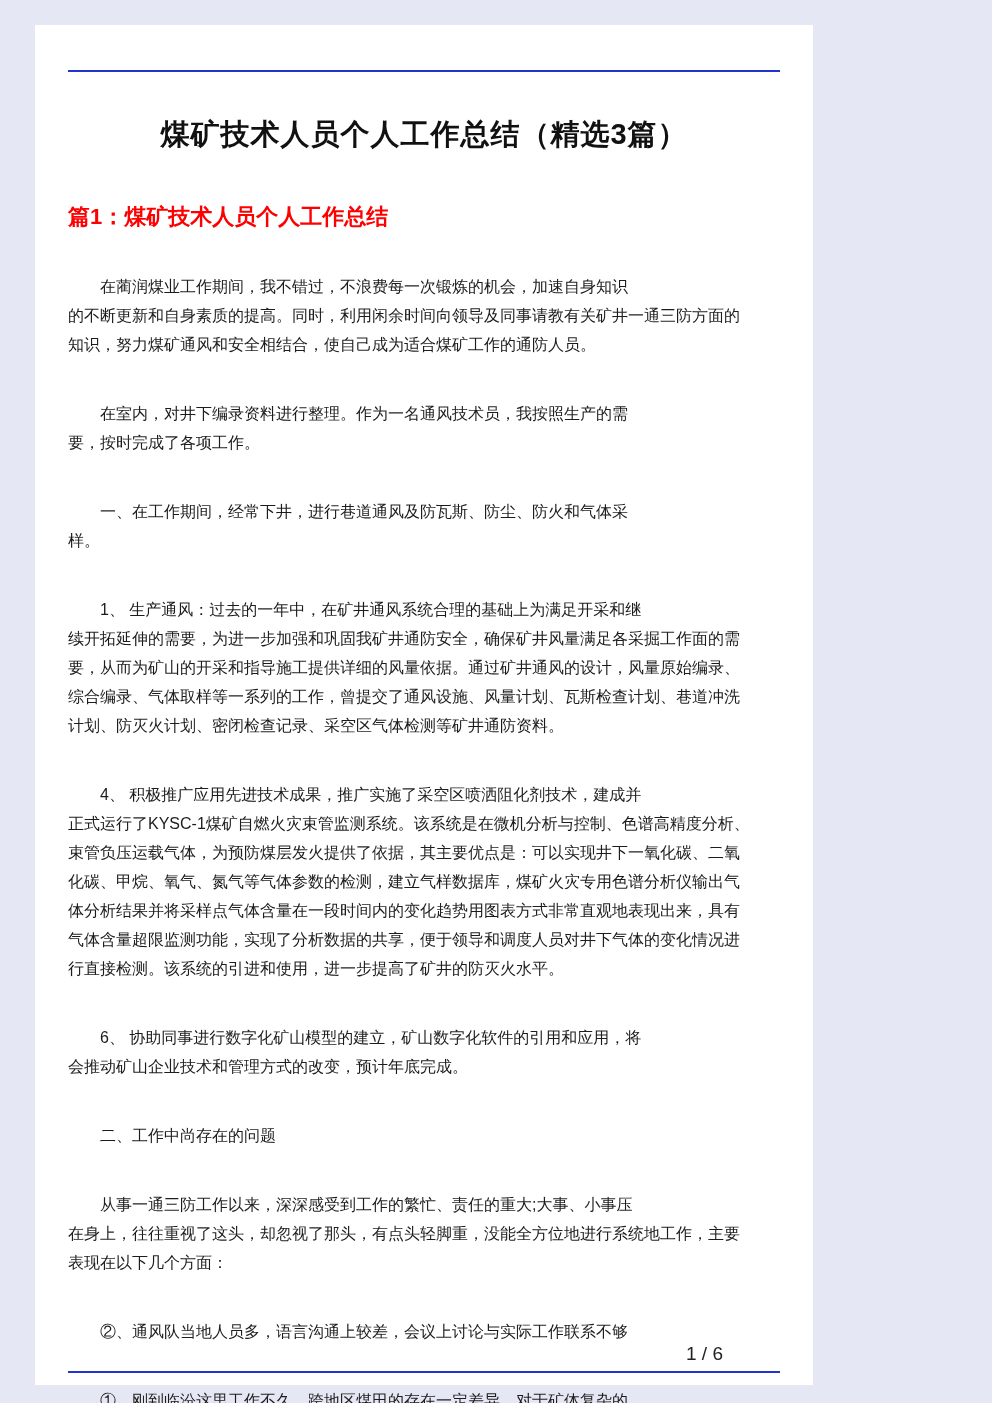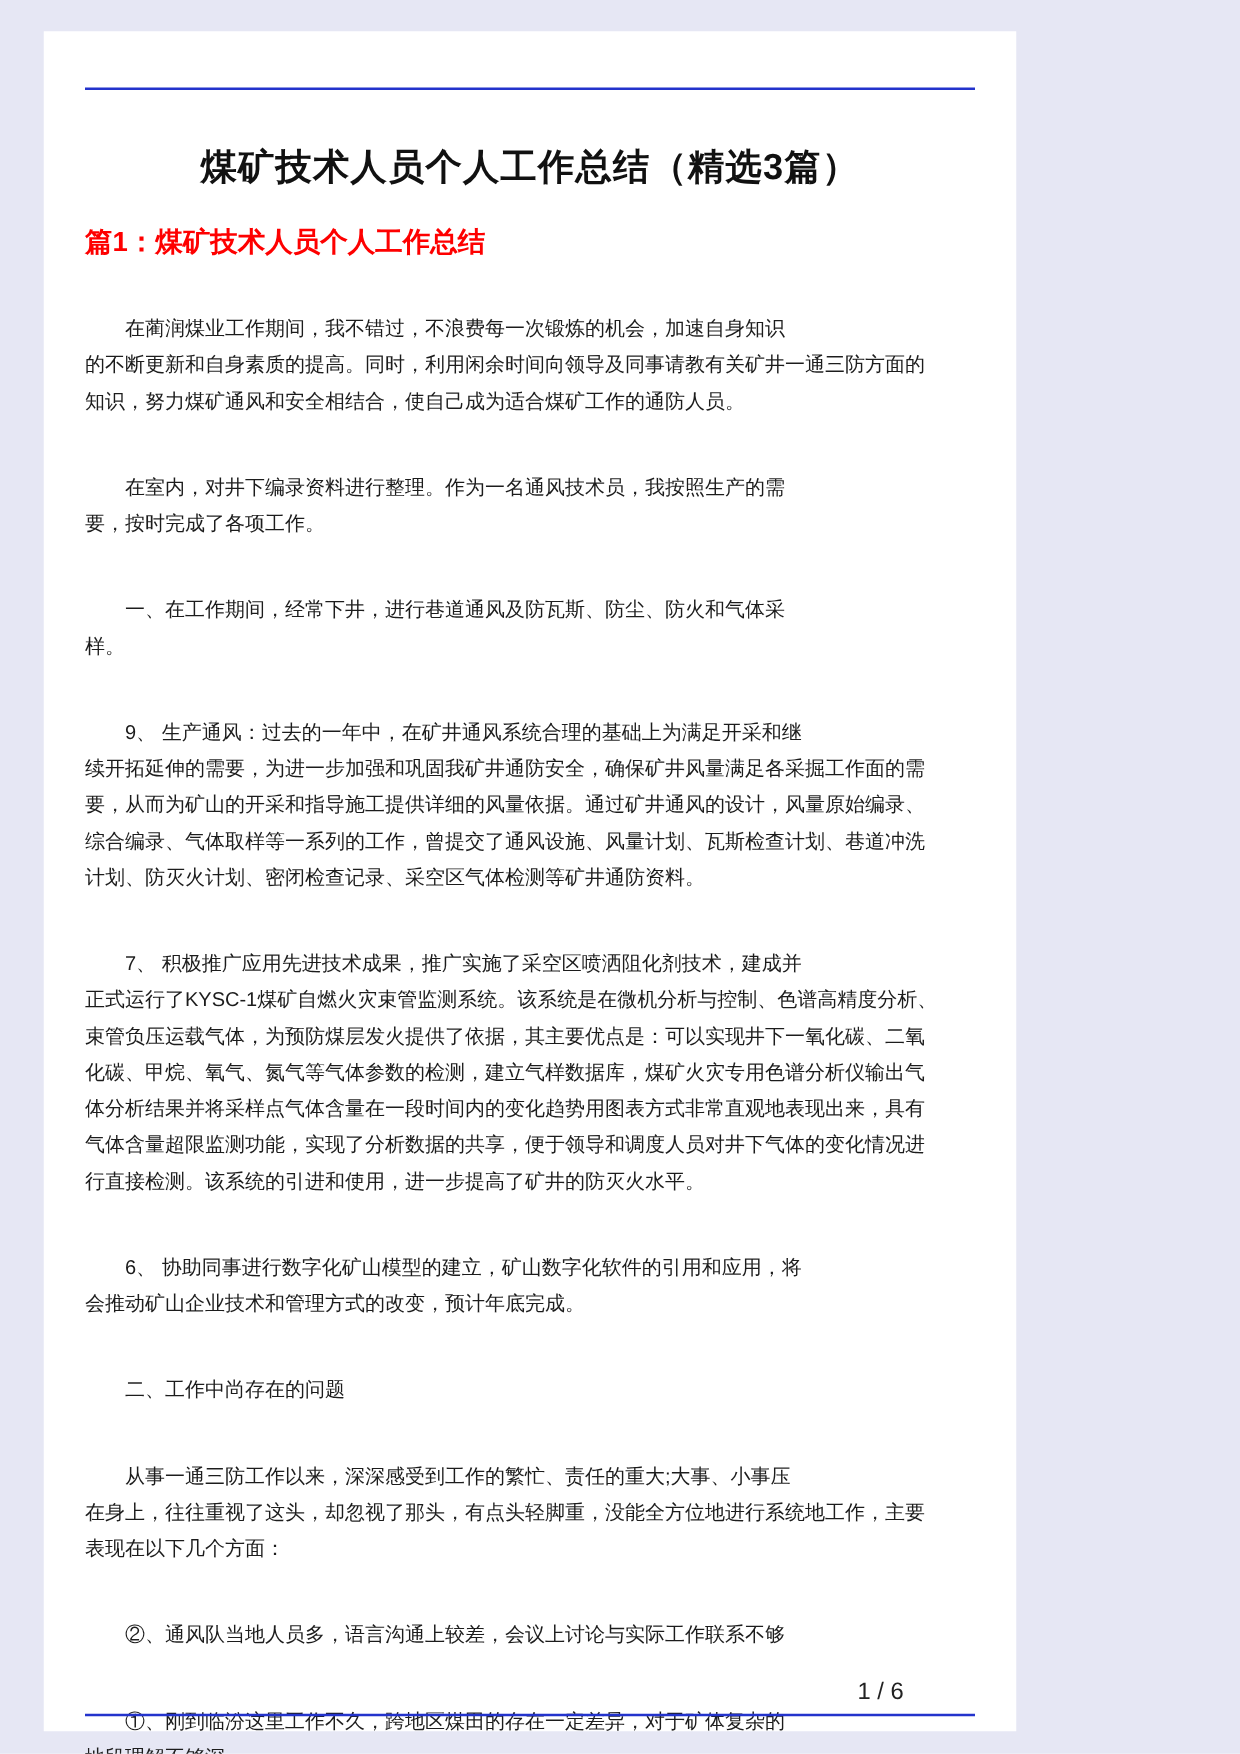--- a/index.html
+++ b/index.html
@@ -27,21 +27,21 @@
   .doc-title {
     margin-top: 42px;
     font-size: 29px;
     line-height: 40px;
     font-weight: bold;
     text-align: center;
     color: #111111;
     letter-spacing: 1px;
   }
   .section-heading {
-    margin-top: 25px;
+    margin-top: 48px;
     font-size: 22px;
     line-height: 30px;
     font-weight: bold;
     color: #fe0000;
   }
   .para {
     margin-top: 40px;
     font-size: 16px;
     line-height: 29px;
     color: #1c1c1c;
@@ -76,26 +76,26 @@
 
     <h2 class="section-heading">篇1：煤矿技术人员个人工作总结</h2>
 
     <p class="para">在蔺润煤业工作期间，我不错过，不浪费每一次锻炼的机会，加速自身知识
 的不断更新和自身素质的提高。同时，利用闲余时间向领导及同事请教有关矿井一通三防方面的
 知识，努力煤矿通风和安全相结合，使自己成为适合煤矿工作的通防人员。</p>
     <p class="para">在室内，对井下编录资料进行整理。作为一名通风技术员，我按照生产的需
 要，按时完成了各项工作。</p>
     <p class="para">一、在工作期间，经常下井，进行巷道通风及防瓦斯、防尘、防火和气体采
 样。</p>
-    <p class="para">9、 生产通风：过去的一年中，在矿井通风系统合理的基础上为满足开采和继
+    <p class="para">1、 生产通风：过去的一年中，在矿井通风系统合理的基础上为满足开采和继
 续开拓延伸的需要，为进一步加强和巩固我矿井通防安全，确保矿井风量满足各采掘工作面的需
 要，从而为矿山的开采和指导施工提供详细的风量依据。通过矿井通风的设计，风量原始编录、
 综合编录、气体取样等一系列的工作，曾提交了通风设施、风量计划、瓦斯检查计划、巷道冲洗
 计划、防灭火计划、密闭检查记录、采空区气体检测等矿井通防资料。</p>
-    <p class="para">7、 积极推广应用先进技术成果，推广实施了采空区喷洒阻化剂技术，建成并
+    <p class="para">4、 积极推广应用先进技术成果，推广实施了采空区喷洒阻化剂技术，建成并
 正式运行了KYSC-1煤矿自燃火灾束管监测系统。该系统是在微机分析与控制、色谱高精度分析、
 束管负压运载气体，为预防煤层发火提供了依据，其主要优点是：可以实现井下一氧化碳、二氧
 化碳、甲烷、氧气、氮气等气体参数的检测，建立气样数据库，煤矿火灾专用色谱分析仪输出气
 体分析结果并将采样点气体含量在一段时间内的变化趋势用图表方式非常直观地表现出来，具有
 气体含量超限监测功能，实现了分析数据的共享，便于领导和调度人员对井下气体的变化情况进
 行直接检测。该系统的引进和使用，进一步提高了矿井的防灭火水平。</p>
     <p class="para">6、 协助同事进行数字化矿山模型的建立，矿山数字化软件的引用和应用，将
 会推动矿山企业技术和管理方式的改变，预计年底完成。</p>
     <p class="para">二、工作中尚存在的问题</p>
     <p class="para">从事一通三防工作以来，深深感受到工作的繁忙、责任的重大;大事、小事压

